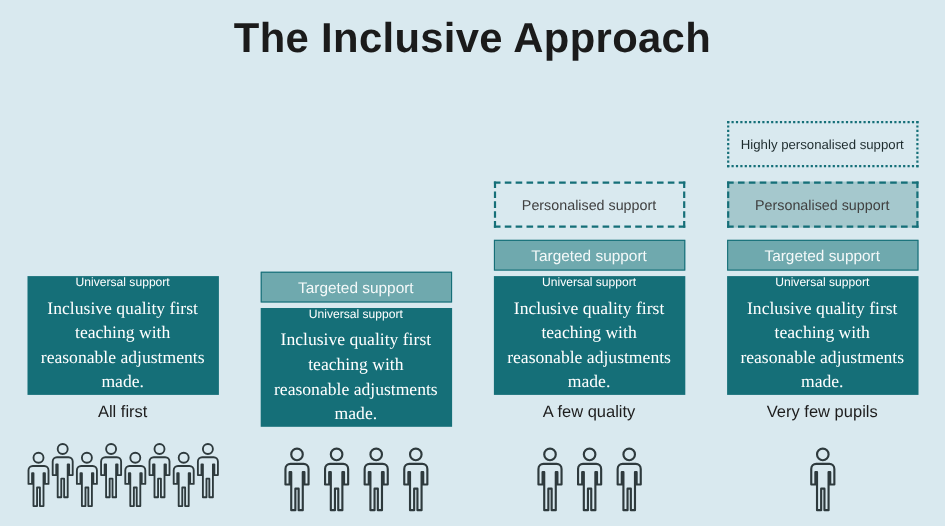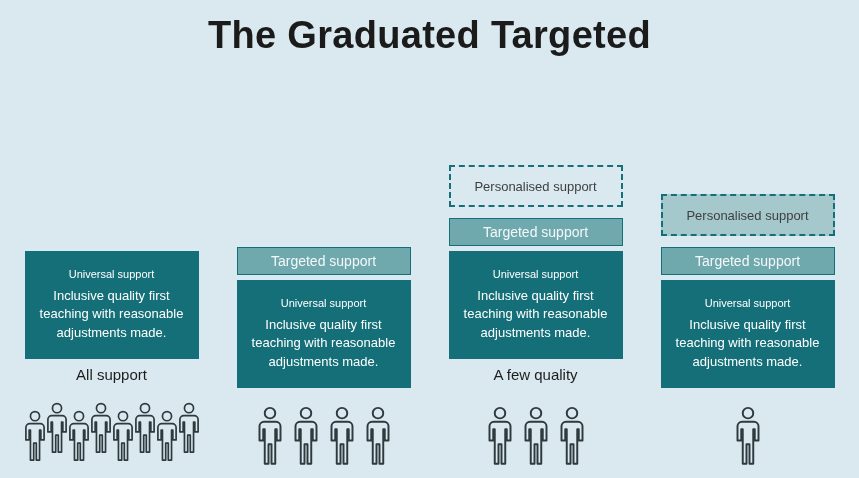--- a/index.html
+++ b/index.html
@@ -43,21 +43,21 @@
     justify-content: center;
     align-items: center;
   }
   .box-universal {
     height: 108px;
     background: var(--universal-bg, #156f78);
     color: #ffffff;
     padding: 6px 9px;
   }
   .universal-title { font-size: 11px; margin-bottom: 7px; }
-  .universal-sub { font-size: 13px; line-height: 1.4; }
+  .universal-sub { font-size: 16px; line-height: 1.4; font-family: Liberation Serif, serif; }
   .box-targeted {
     height: 28px;
     background: var(--targeted-bg, #6fa9ae);
     border: 1px solid var(--teal-border, #156f78);
     color: #f4f9f9;
     font-size: 14px;
     margin-bottom: 5px;
   }
   .box-personalised {
     height: 42px;
@@ -98,32 +98,32 @@
 <svg width="0" height="0" style="position:absolute" aria-hidden="true">
   <defs>
     <g id="person-glyph">
       <circle cx="20" cy="9.5" r="7" fill="none" stroke="#2e3a3d" stroke-width="2.6"></circle>
       <path d="M12,21 L28,21 A6,6 0 0 1 34,27 L34,46 L29,46 L29,31 L27,31 L27,77 L22,77 L22,51 L18,51 L18,77 L13,77 L13,31 L11,31 L11,46 L6,46 L6,27 A6,6 0 0 1 12,21 Z" fill="none" stroke="#2e3a3d" stroke-width="2.6" stroke-linejoin="round"></path>
     </g>
   </defs>
 </svg>
 
 <div>
-  <div class="title">The Graduated Targeted</div>
+  <div class="title">The Inclusive Approach</div>
 
   <div class="columns">
 
     <div class="column">
       <div class="boxes">
         <div class="box box-universal">
           <div class="universal-title">Universal support</div>
           <div class="universal-sub">Inclusive quality first teaching with reasonable adjustments made.</div>
         </div>
       </div>
-      <div class="pupils-label">All support</div>
+      <div class="pupils-label">All first</div>
       <div class="people crowd">
         <svg class="person" viewBox="0 0 40 80">
             <use href="#person-glyph"></use>
           </svg>
         <svg class="person" viewBox="0 0 40 80">
             <use href="#person-glyph"></use>
           </svg>
         <svg class="person" viewBox="0 0 40 80">
             <use href="#person-glyph"></use>
           </svg>
@@ -193,31 +193,35 @@
             <use href="#person-glyph"></use>
           </svg>
         <svg class="person" viewBox="0 0 40 80">
             <use href="#person-glyph"></use>
           </svg>
       </div>
     </div>
 
     <div class="column">
       <div class="boxes">
+        <div class="box box-highly">
+          <div>Highly personalised support</div>
+        </div>
         <div class="box box-personalised filled">
           <div>Personalised support</div>
         </div>
         <div class="box box-targeted">
           <div>Targeted support</div>
         </div>
         <div class="box box-universal">
           <div class="universal-title">Universal support</div>
           <div class="universal-sub">Inclusive quality first teaching with reasonable adjustments made.</div>
         </div>
       </div>
+      <div class="pupils-label">Very few pupils</div>
       <div class="people people-gap">
         <svg class="person" viewBox="0 0 40 80">
             <use href="#person-glyph"></use>
           </svg>
       </div>
     </div>
 
   </div>
 </div>
 

